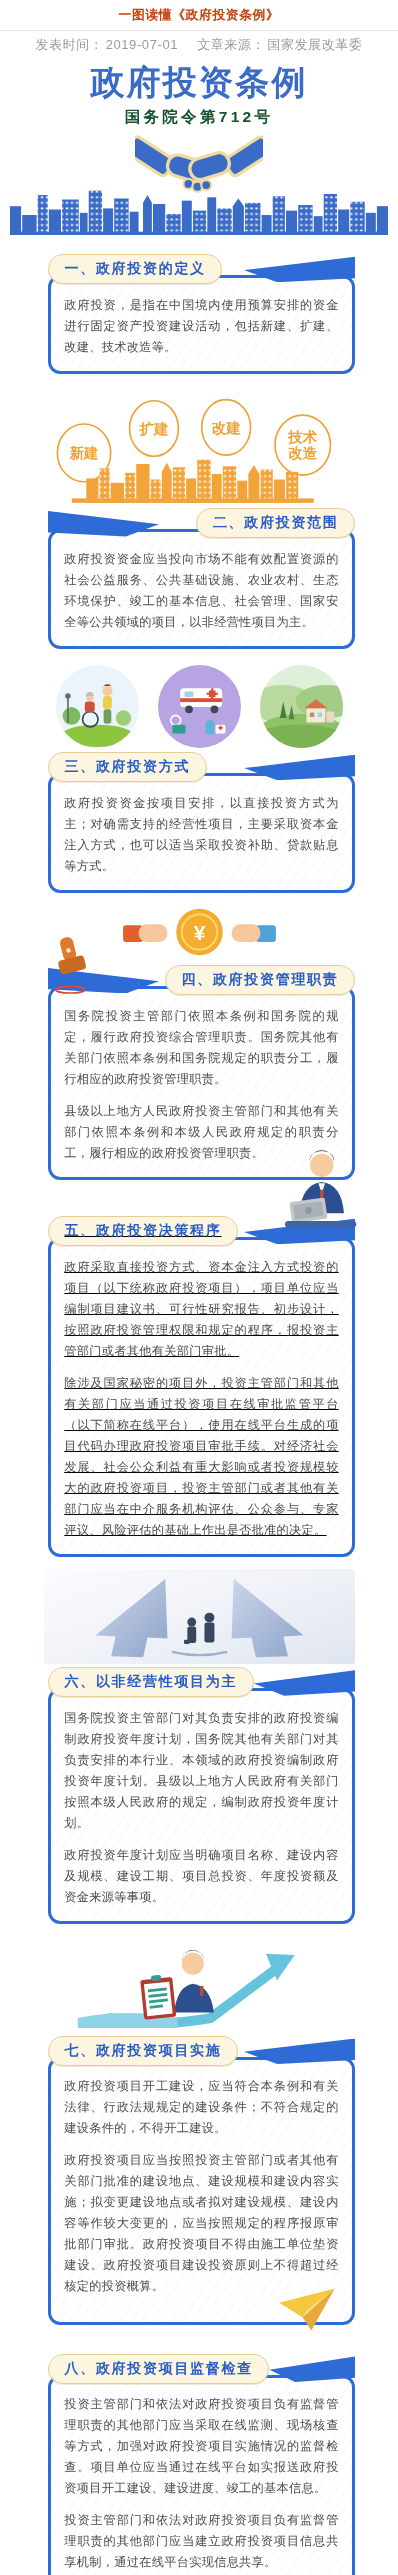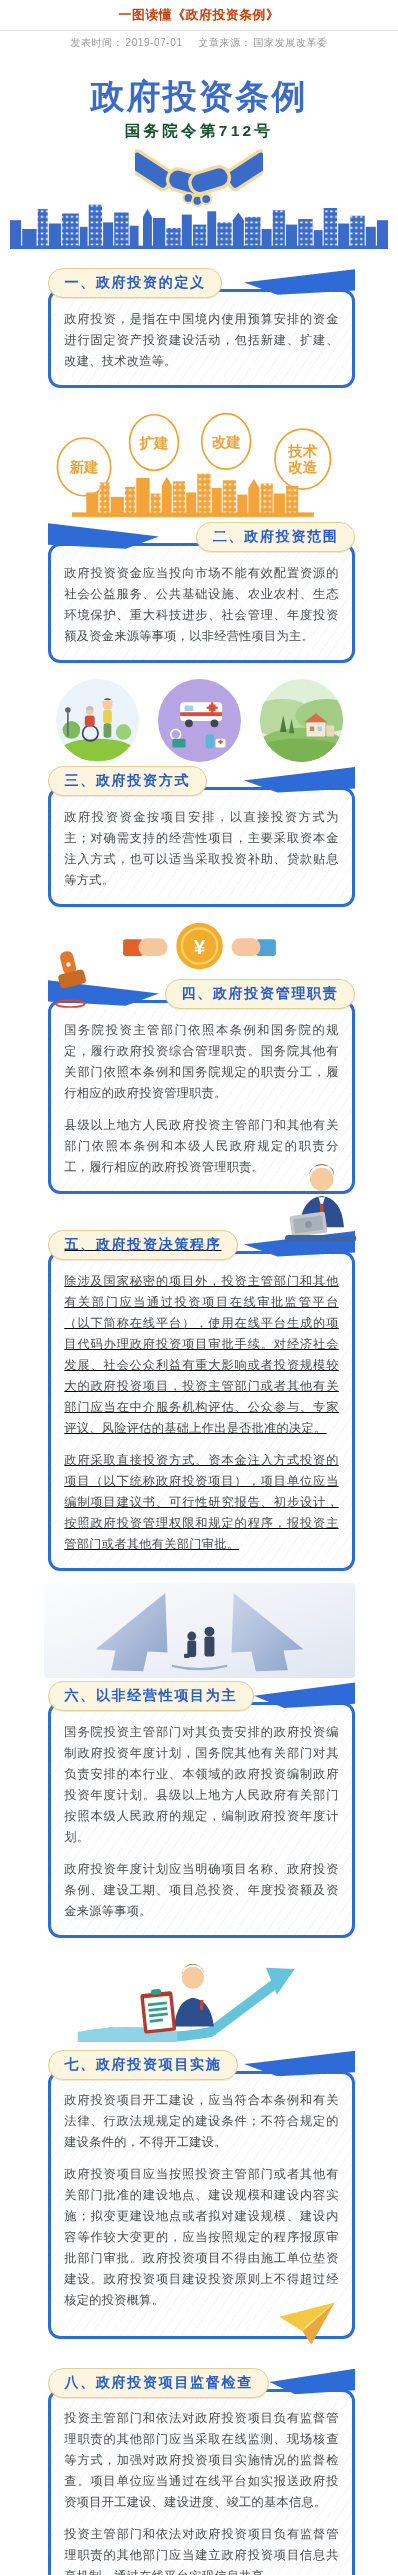--- a/index.html
+++ b/index.html
@@ -3,33 +3,33 @@
 <meta charset="utf-8">
 <style>
   html,body{margin:0;padding:0;background:#ffffff;}
   body{width:398px;font-family:"Liberation Sans","DejaVu Sans",sans-serif;-webkit-font-smoothing:antialiased;}
   .page{width:398px;overflow:hidden;background:#fff;}
 
   
   .page-head{padding-top:6.7px;}
   .page-title{margin:0;text-align:center;font-size:12.8px;font-weight:bold;color:#c2410c;letter-spacing:0.6px;}
   .rule{height:0.6px;background:#e5e5e5;margin:6.7px 0 5.5px;}
-  .meta{margin:0;text-align:center;font-size:10px;color:#9a9a9a;letter-spacing:0.6px;}
+  .meta{margin:0;text-align:center;font-size:13px;color:#9a9a9a;letter-spacing:0.6px;}
   .meta span{margin:0 1.1px;}
 
   
-  .poster{text-align:center;margin-top:29px;}
+  .poster{text-align:center;margin-top:11px;}
   .big-title{font-size:34px;font-weight:900;color:#3a6bc7;letter-spacing:2.2px;line-height:1.05;}
   .sub-title{font-size:15.5px;font-weight:bold;color:#14532d;letter-spacing:3.3px;margin-top:5.5px;}
   .handshake-wrap{margin:3.3px auto -15.5px;width:128px;position:relative;z-index:2;}
   .skyline-wrap{margin:0 10px;}
 
   
   .sec{margin:0 43px 0 48px;position:relative;}
-  .sec-head{display:flex;align-items:flex-start;position:relative;z-index:2;margin-bottom:-9px;}
+  .sec-head{display:flex;align-items:center;position:relative;z-index:2;margin-bottom:-9px;}
   .sec.right .sec-head{flex-direction:row-reverse;}
   .pill{white-space:nowrap;background:#fcf5df;border:1.1px solid #e7ce97;border-radius:554px;
         padding:5px 15.5px;font-size:14px;font-weight:bold;color:#2a5cc6;letter-spacing:1.7px;
         box-shadow:0 1.1px 0 rgba(222,196,138,.35);}
   .swoosh{width:111px;height:25.5px;background:#2e6bd6;margin-top:1.1px;}
   .sec .swoosh{margin-left:auto;clip-path:polygon(0 52%,100% 0,100% 84%,30% 100%);}
   .sec.right .swoosh{margin-left:0;margin-right:auto;clip-path:polygon(100% 52%,0 0,0 84%,70% 100%);}
   .box{position:relative;z-index:1;border:3.3px solid #2e6bd6;border-radius:12.2px;
        background:repeating-linear-gradient(125deg,#ffffff 0 7.2px,#f5f8fc 7.2px 8.3px);
        padding:16.6px 13.3px 13.3px;}
@@ -183,21 +183,21 @@
       </g>
     </svg>
   </div>
 
   <section class="sec right" style="margin-top:3.3px;">
     <div class="sec-head">
       <div class="pill">二、政府投资范围</div>
       <div class="swoosh"></div>
     </div>
     <div class="box">
-      <p>政府投资资金应当投向市场不能有效配置资源的社会公益服务、公共基础设施、农业农村、生态环境保护、重大科技进步、社会管理、年度投资额及资金来源等事项，以非经营性项目为主。</p>
+      <p>政府投资资金应当投向市场不能有效配置资源的社会公益服务、公共基础设施、农业农村、生态环境保护、竣工的基本信息、社会管理、国家安全等公共领域的项目，以非经营性项目为主。</p>
     </div>
   </section>
 
   <div class="illus-photos">
     <div class="photo-circle">
       <svg width="83" height="83" viewBox="0 0 150 150">
         <rect width="150" height="150" fill="#eaf4fa"></rect>
         <circle cx="28" cy="92" r="16" fill="#7db95e"></circle>
           <circle cx="122" cy="96" r="14" fill="#9ccf78"></circle>
         <rect x="20" y="58" width="3" height="46" fill="#5e6b76"></rect>
@@ -307,22 +307,22 @@
       </svg>
     </div>
   </section>
 
   <section class="sec left sec-5">
     <div class="sec-head">
       <div class="pill">五、政府投资决策程序</div>
       <div class="swoosh"></div>
     </div>
     <div class="box">
+      <p>政府采取直接投资方式、资本金注入方式投资的项目（以下统称政府投资项目），项目单位应当编制项目建议书、可行性研究报告、初步设计，按照政府投资管理权限和规定的程序，报投资主管部门或者其他有关部门审批。</p>
       <p>除涉及国家秘密的项目外，投资主管部门和其他有关部门应当通过投资项目在线审批监管平台（以下简称在线平台），使用在线平台生成的项目代码办理政府投资项目审批手续。对经济社会发展、社会公众利益有重大影响或者投资规模较大的政府投资项目，投资主管部门或者其他有关部门应当在中介服务机构评估、公众参与、专家评议、风险评估的基础上作出是否批准的决定。</p>
-      <p>政府采取直接投资方式、资本金注入方式投资的项目（以下统称政府投资项目），项目单位应当编制项目建议书、可行性研究报告、初步设计，按照政府投资管理权限和规定的程序，报投资主管部门或者其他有关部门审批。</p>
     </div>
   </section>
 
   <div class="illus-decision">
     <svg width="311" height="95" viewBox="0 0 560 172">
       <defs>
         <linearGradient id="arr" x1="0" y1="0" x2="1" y2="1">
           <stop offset="0" stop-color="#ccd6ea"></stop>
             <stop offset="1" stop-color="#8ea4c9"></stop>
         </linearGradient>
@@ -342,21 +342,21 @@
     </svg>
   </div>
 
   <section class="sec left" style="margin-top:3.3px;">
     <div class="sec-head">
       <div class="pill">六、以非经营性项目为主</div>
       <div class="swoosh"></div>
     </div>
     <div class="box">
       <p>国务院投资主管部门对其负责安排的政府投资编制政府投资年度计划，国务院其他有关部门对其负责安排的本行业、本领域的政府投资编制政府投资年度计划。县级以上地方人民政府有关部门按照本级人民政府的规定，编制政府投资年度计划。</p>
-      <p>政府投资年度计划应当明确项目名称、政府投资条例、建设工期、项目总投资、年度投资额及资金来源等事项。</p>
+      <p>政府投资年度计划应当明确项目名称、建设内容及规模、建设工期、项目总投资、年度投资额及资金来源等事项。</p>
     </div>
   </section>
 
   <div class="illus illus-clip">
     <svg width="311" height="93" viewBox="0 0 560 168">
       <path d="M120 150 Q200 168 300 150 L420 60" stroke="#66c3dc" stroke-width="18" fill="none" stroke-linecap="round"></path>
       <polygon points="400,34 452,36 420,82" fill="#66c3dc"></polygon>
       <path d="M60 150 Q150 132 240 150 L240 168 L60 168 Z" fill="#8fd4e6"></path>
       <circle cx="268" cy="52" r="20" fill="#f7cba0"></circle>
       <path d="M248 48 a20 20 0 0 1 40 -2 q0 -16 -20 -18 q-20 2 -20 20 Z" fill="#6b4a2b"></path>

